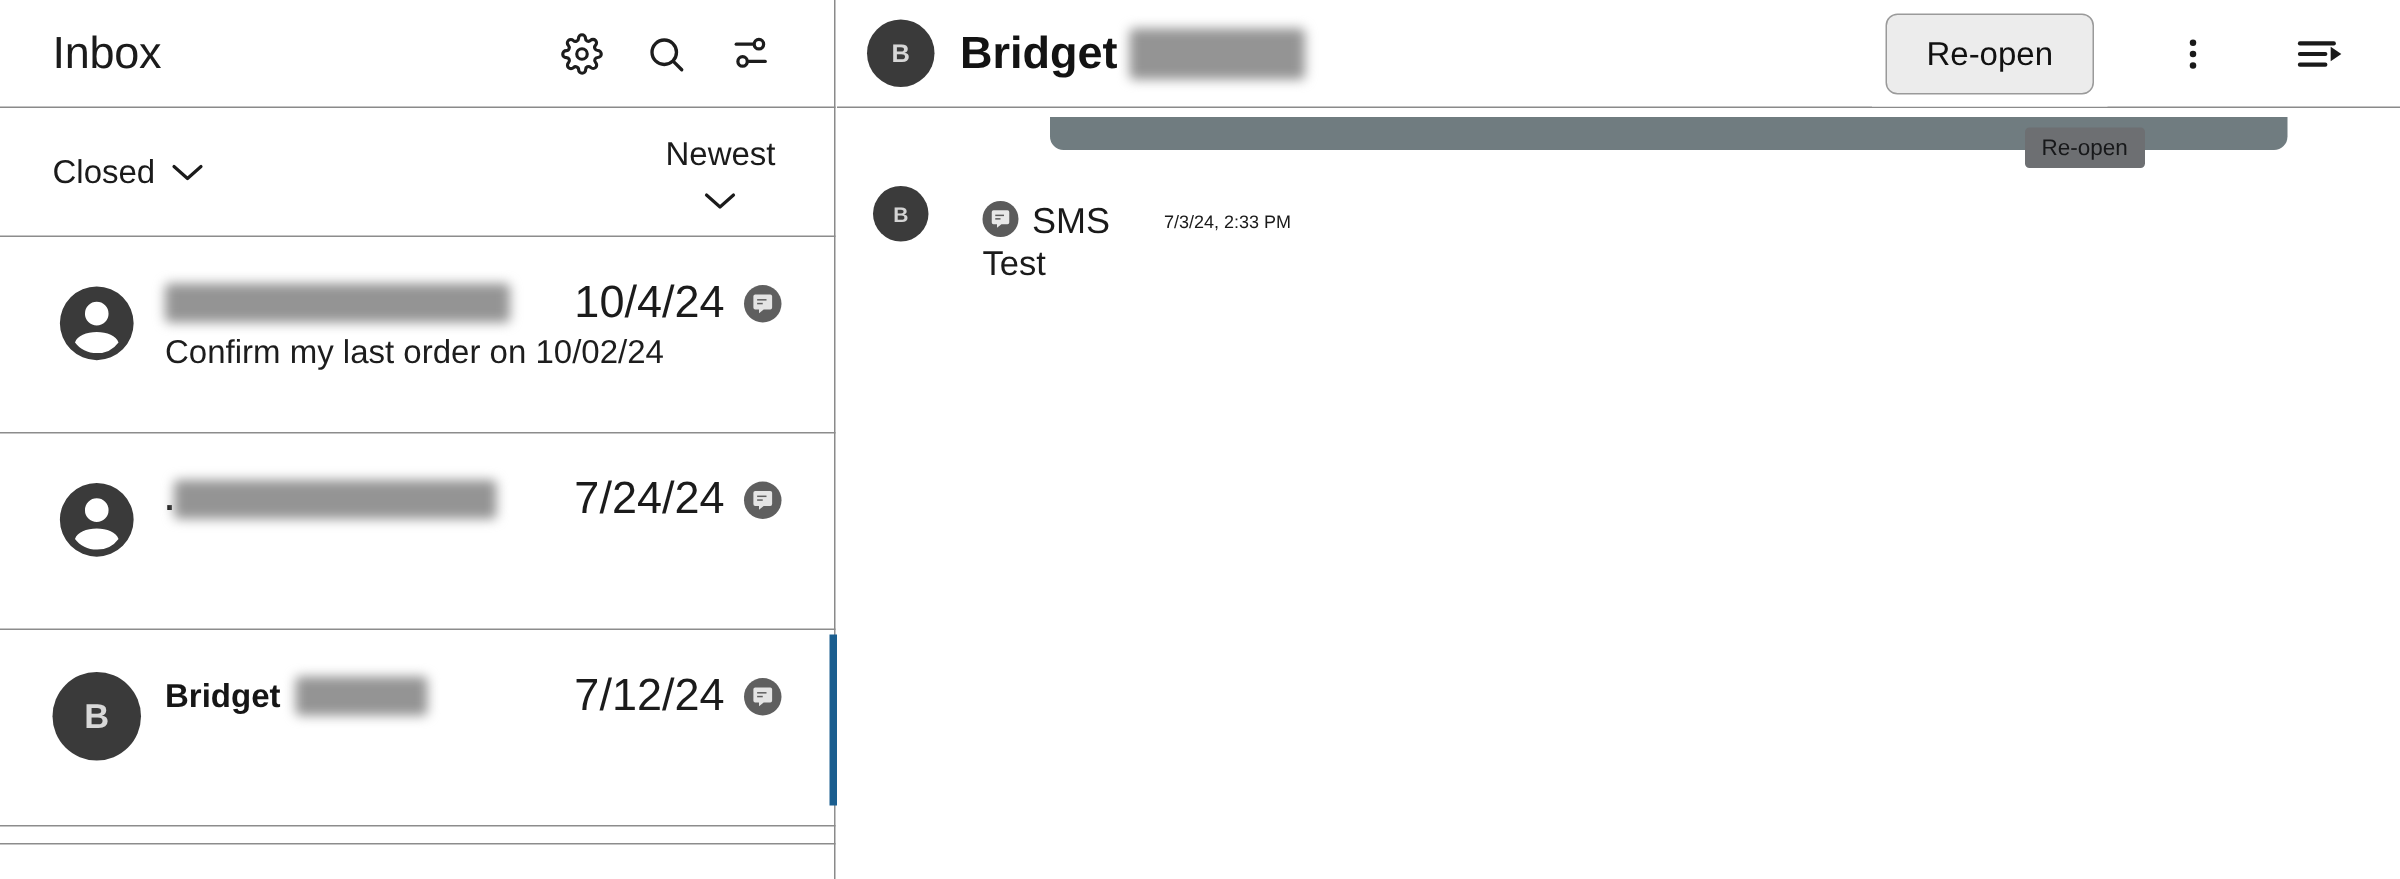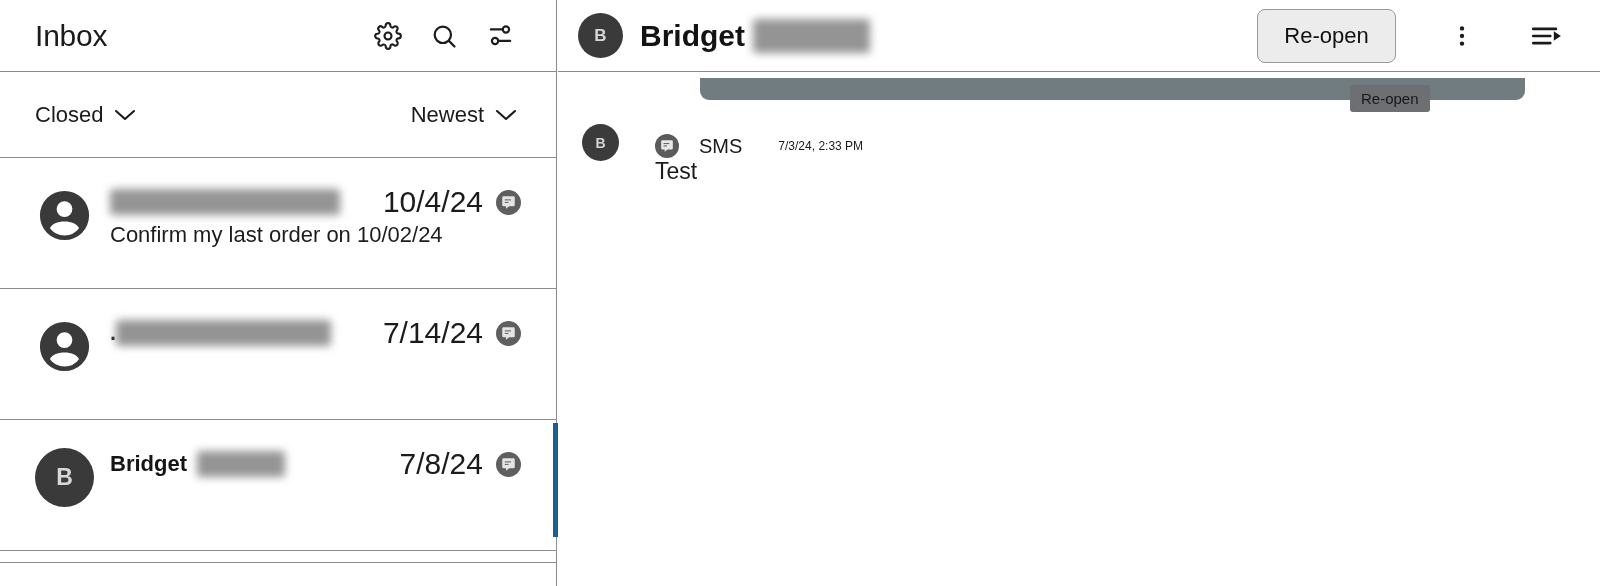--- a/index.html
+++ b/index.html
@@ -69,21 +69,21 @@
   }
   .filter-chip {
     display: flex;
     align-items: center;
     gap: 11px;
     font-size: 22px;
     color: #1b1b1b;
     cursor: pointer;
   }
   #filter-status { margin-left: 35px; }
-  #filter-sort { margin-left: auto; margin-right: 40px; }
+  #filter-sort { margin-left: auto; margin-right: 40px; flex-direction: column; }
   .chev {
     width: 22px; height: 13px;
     display: block;
   }
 
   
   #conversation-list {
     position: absolute;
     left: 0; top: 158px;
     width: 557px;
@@ -309,23 +309,23 @@
     background: rgba(255,255,255,0.055);
     border-radius: 5px;
     padding: 16px 18px 20px 18px;
   }
   #msg-meta {
     display: flex;
     align-items: center;
   }
   #msg-channel {
     display: flex;
-    align-items: flex-end;
-    gap: 20px;
-    font-size: 20px;
+    align-items: flex-start;
+    gap: 9px;
+    font-size: 24px;
     color: #1a1a1a;
   }
   #msg-channel-icon {
     width: 24px; height: 24px;
     border-radius: 50%;
     background: #5b5b5b;
     display: flex; align-items: center; justify-content: center;
   }
   #msg-time {
     margin-left: 36px;
@@ -429,21 +429,21 @@
         <div class="avatar blank">
           <svg width="59" height="59" viewBox="0 0 24 24" fill="#3a3a3a">
             <path d="M12 2a10 10 0 1 0 0 20 10 10 0 0 0 0-20zm0 4.2a3.2 3.2 0 1 1 0 6.4 3.2 3.2 0 0 1 0-6.4zm0 13.9c-2.4 0-4.6-1.1-5.9-2.9.6-1.8 3.1-2.8 5.9-2.8s5.3 1 5.9 2.8a7.2 7.2 0 0 1-5.9 2.9z"></path>
           </svg>
         </div>
         <div class="conv-body">
           <div class="conv-top">
             <span class="conv-name">.</span>
             <span class="redact" style="width:215px"></span>
             <div class="conv-meta">
-              <span class="conv-date">7/14/24</span>
+              <span class="conv-date">7/24/24</span>
               <span class="chan-badge">
                 <svg width="15" height="15" viewBox="0 0 24 24" fill="#e4e4e4">
                   <path d="M20 2H4a2 2 0 0 0-2 2v12a2 2 0 0 0 2 2h4v4l5-4h7a2 2 0 0 0 2-2V4a2 2 0 0 0-2-2z"></path>
                   <rect x="6" y="7" width="10" height="1.6" fill="#5f5f5f"></rect>
                   <rect x="6" y="11" width="6" height="1.6" fill="#5f5f5f"></rect>
                 </svg>
               </span>
             </div>
           </div>
         </div>
@@ -451,21 +451,21 @@
 
       <div class="conv-row selected">
         <div class="avatar">
           <span>B</span>
         </div>
         <div class="conv-body">
           <div class="conv-top">
             <span class="conv-name">Bridget</span>
             <span class="redact" style="width:88px;margin-left:10px"></span>
             <div class="conv-meta">
-              <span class="conv-date">7/8/24</span>
+              <span class="conv-date">7/12/24</span>
               <span class="chan-badge">
                 <svg width="15" height="15" viewBox="0 0 24 24" fill="#e4e4e4">
                   <path d="M20 2H4a2 2 0 0 0-2 2v12a2 2 0 0 0 2 2h4v4l5-4h7a2 2 0 0 0 2-2V4a2 2 0 0 0-2-2z"></path>
                   <rect x="6" y="7" width="10" height="1.6" fill="#5f5f5f"></rect>
                   <rect x="6" y="11" width="6" height="1.6" fill="#5f5f5f"></rect>
                 </svg>
               </span>
             </div>
           </div>
         </div>

